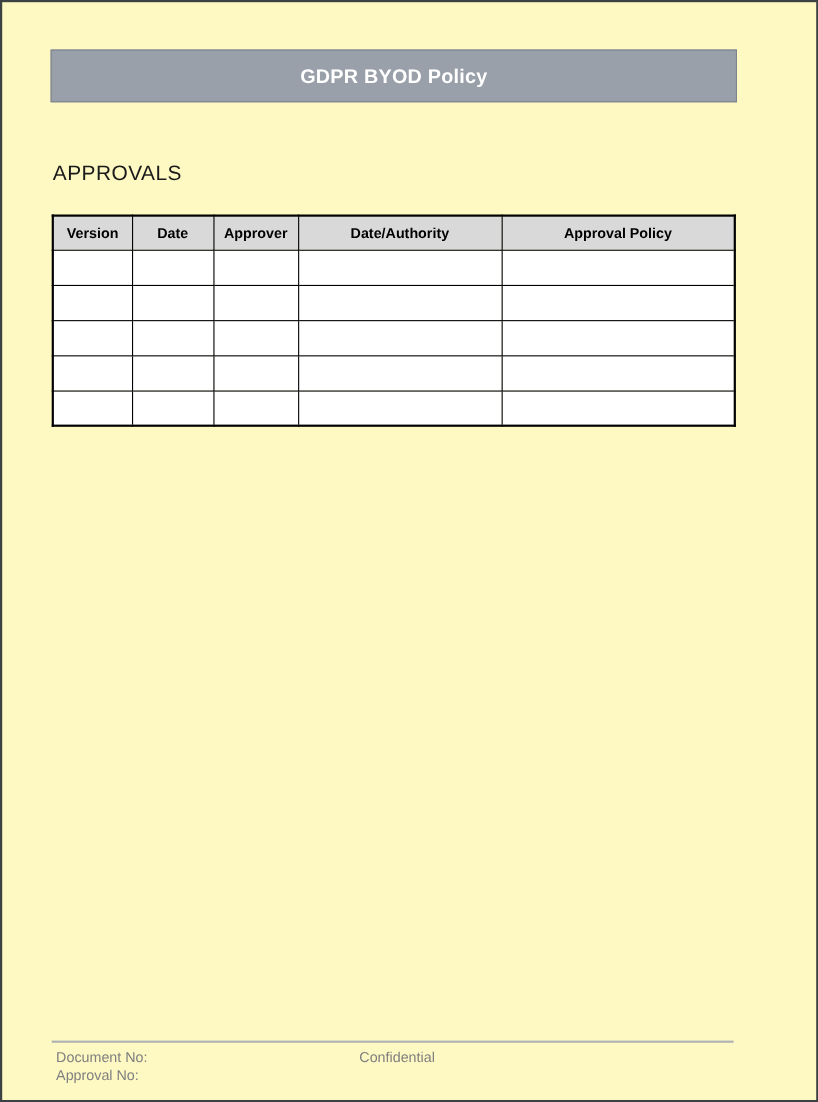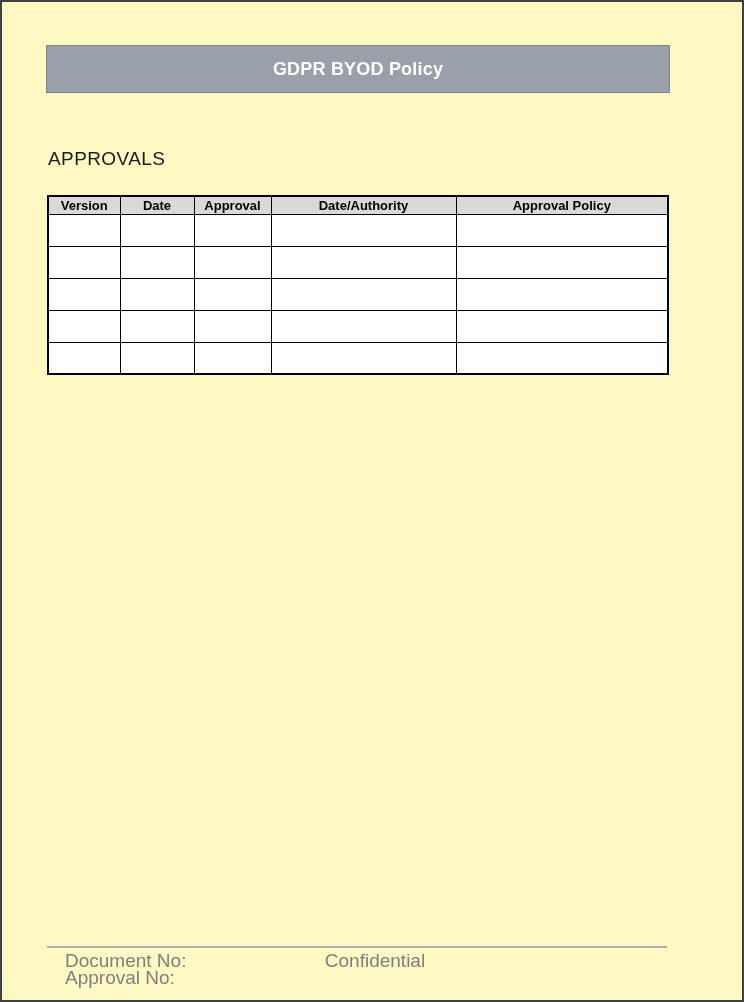--- a/index.html
+++ b/index.html
@@ -64,46 +64,46 @@
     border: 1px solid #000000;
     padding: 0 4px;
     box-sizing: border-box;
   }
   table.approvals th {
     background: #d9d9d9;
     font-size: 13px;
     font-weight: bold;
     color: #000000;
     text-align: center;
-    height: 18px;
+    height: 31px;
   }
   table.approvals td {
     height: 32px;
     background: #ffffff;
     font-size: 13px;
   }
 
   
   .footer-divider {
     position: absolute;
     left: 45px;
     top: 944px;
     width: 620px;
     height: 0;
     border-top: 2px solid #b0b3b6;
   }
   .footer {
     position: absolute;
-    left: 63px;
+    left: 49px;
     top: 950px;
     width: 620px;
     display: grid;
     grid-template-columns: 1fr 1fr 1fr;
     color: #7f7f7f;
-    font-size: 19px;
+    font-size: 13px;
     line-height: 17px;
   }
   .footer .f-left   { text-align: left; }
   .footer .f-center { text-align: center; }
   .footer .f-right  { text-align: right; }
 </style>
 </head>
 <body>
 
 <div class="page">
@@ -119,21 +119,21 @@
       <col style="width:72px">
       <col style="width:74px">
       <col style="width:77px">
       <col style="width:185px">
       <col style="width:212px">
     </colgroup>
     <thead>
       <tr>
         <th>Version</th>
         <th>Date</th>
-        <th>Approval</th>
+        <th>Approver</th>
         <th>Date/Authority</th>
         <th>Approval Policy</th>
       </tr>
     </thead>
     <tbody>
         <tr>
           <td></td>
           <td></td>
           <td></td>
           <td></td>

